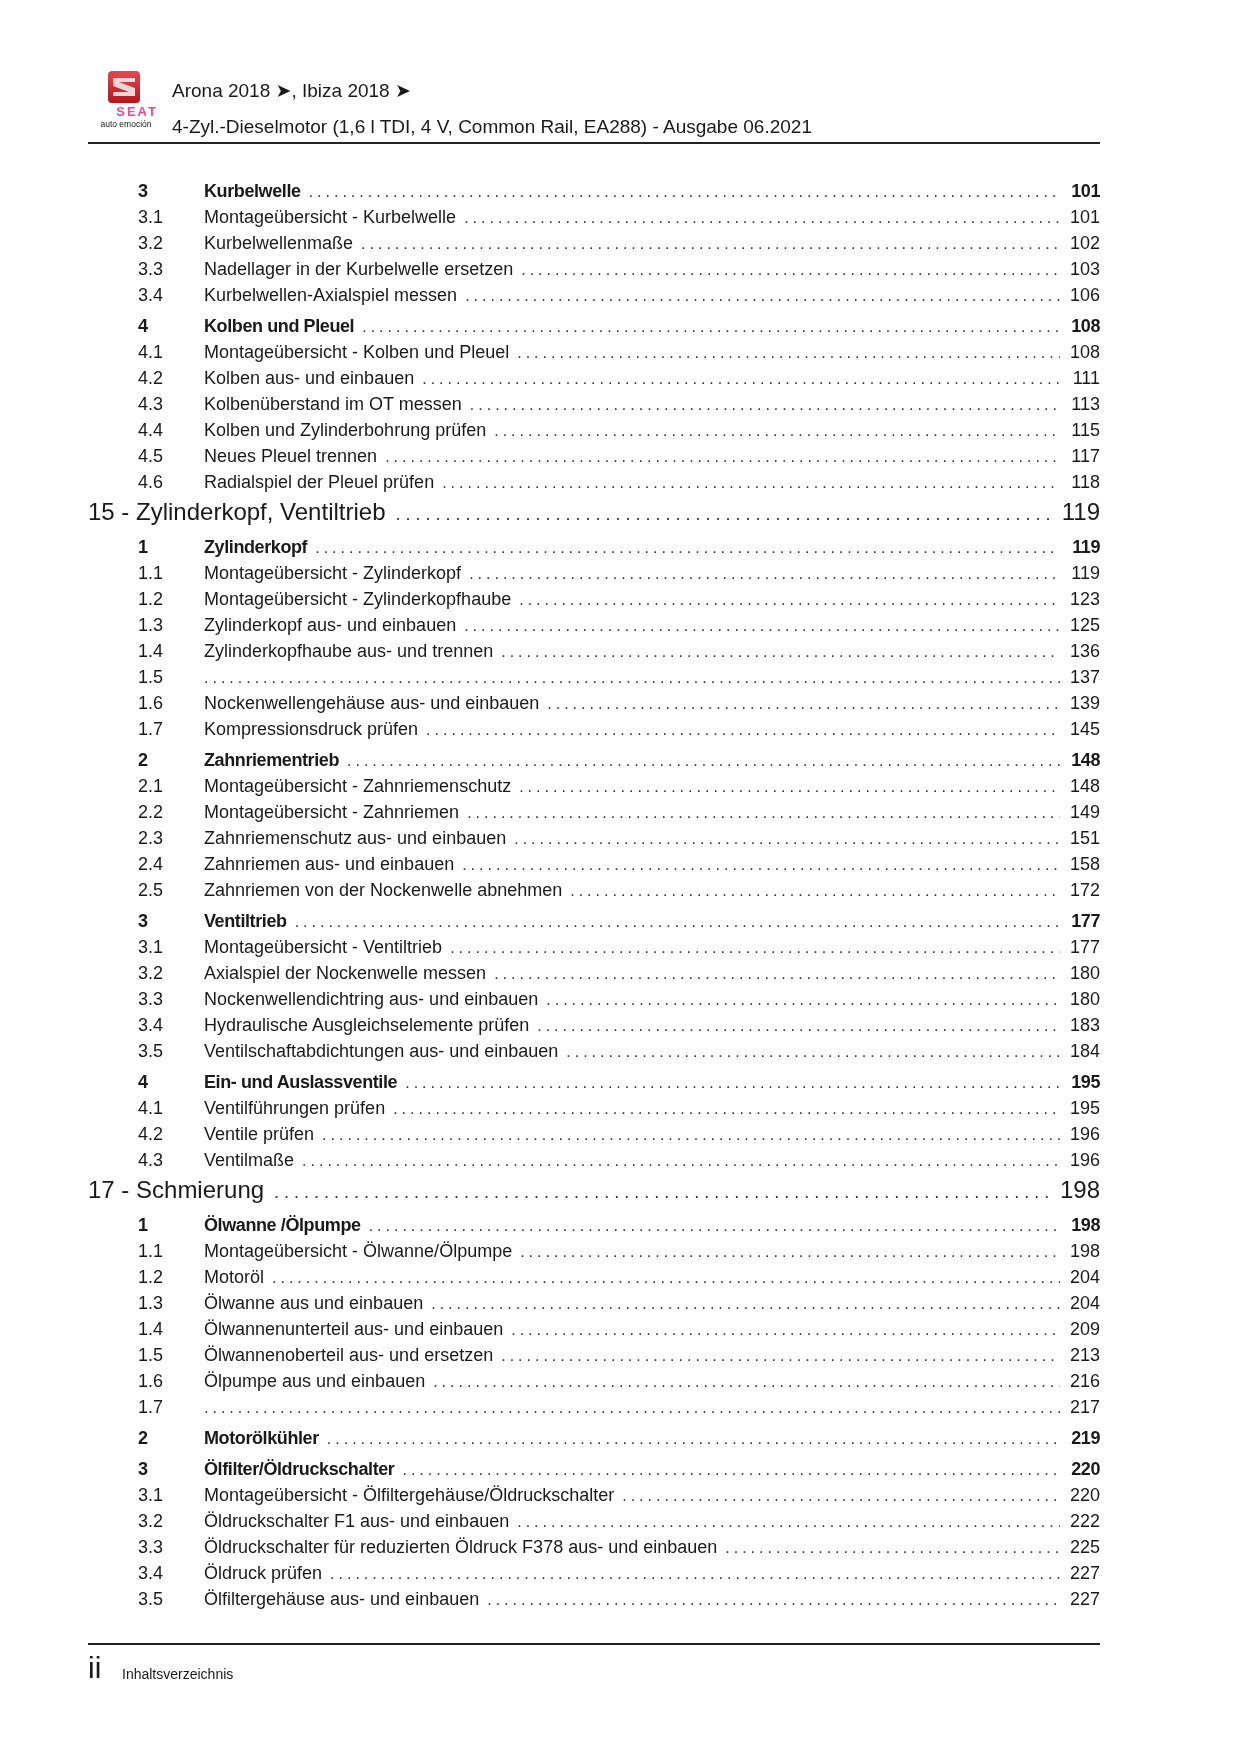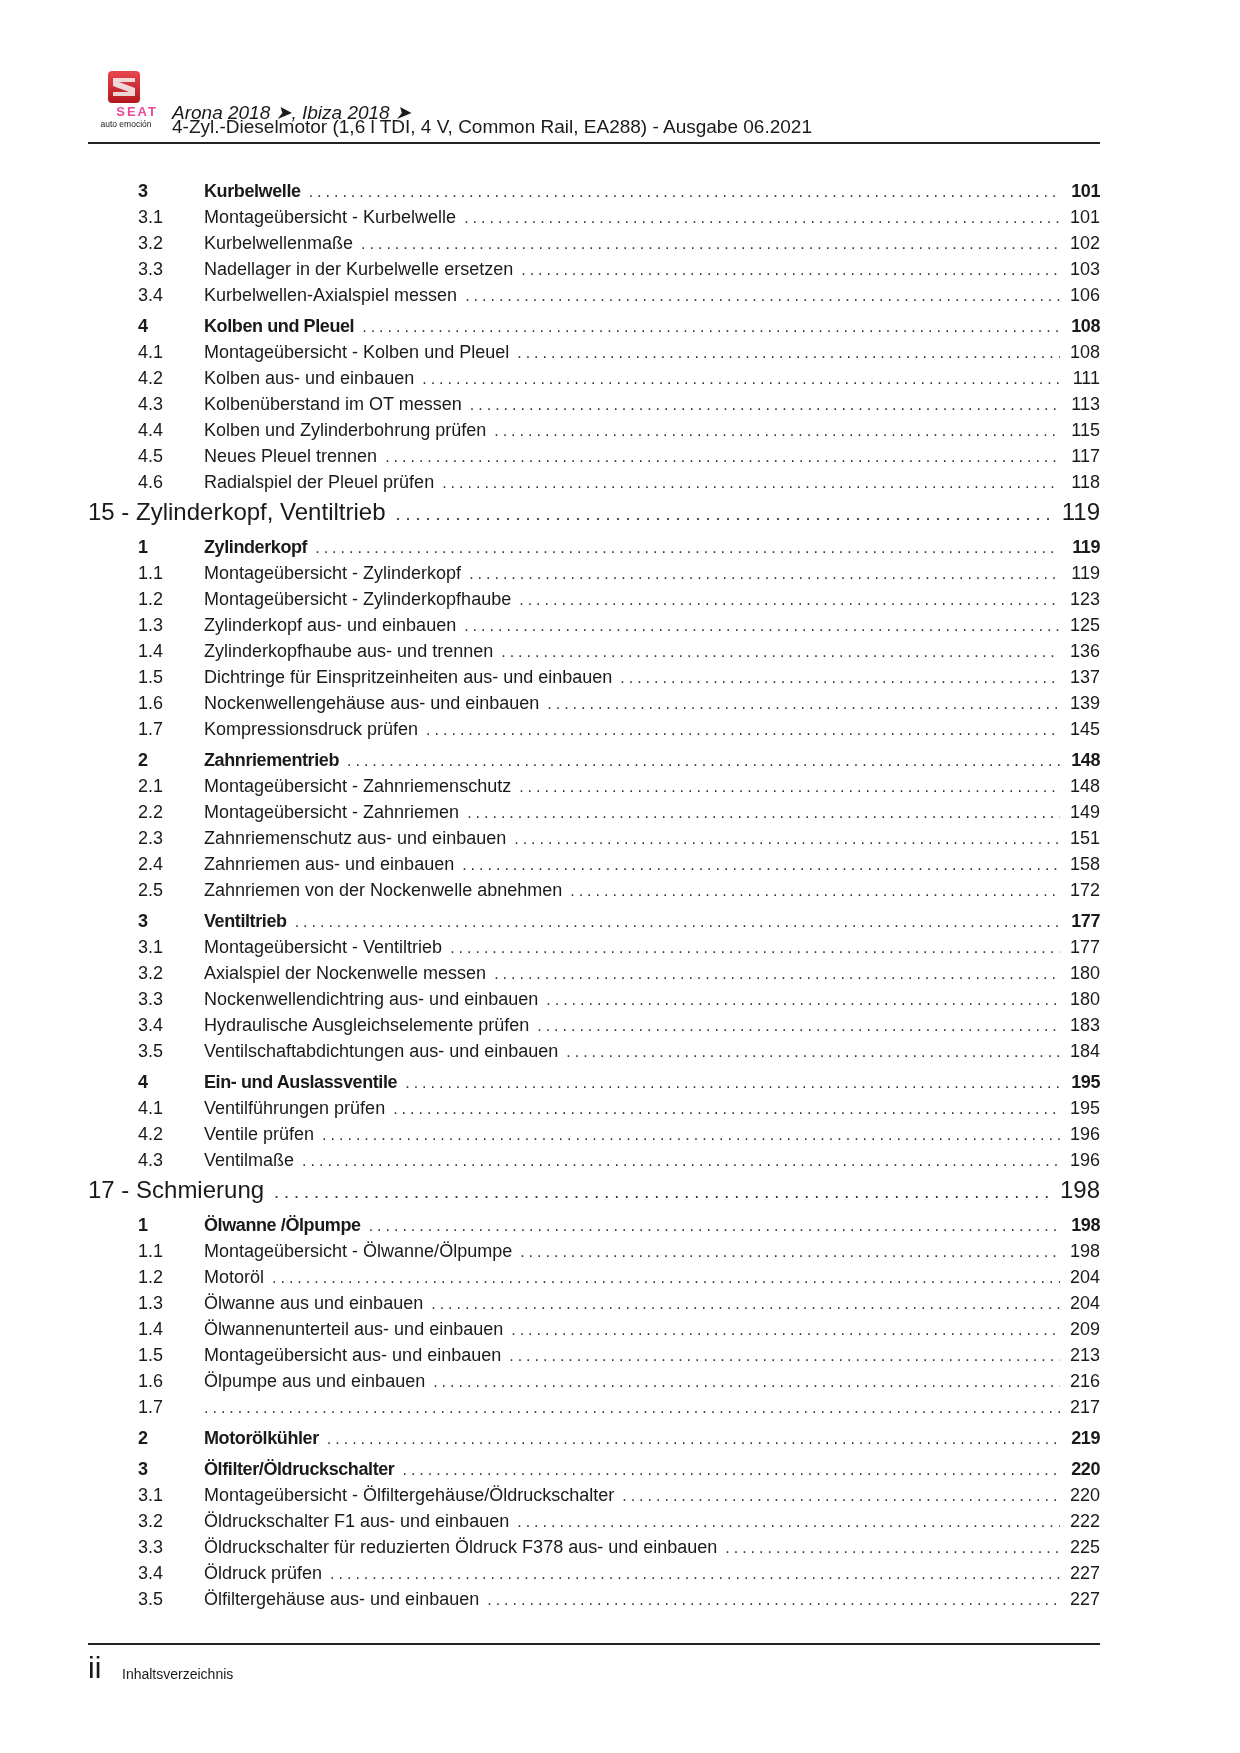--- a/index.html
+++ b/index.html
@@ -7,21 +7,21 @@
       width: 1240px; height: 1753px; position: relative; overflow: hidden;
       font-family: "Liberation Sans", sans-serif; color: #1a1a1a;
     }
     .header { position: absolute; left: 88px; top: 70px; width: 1000px; height: 72px; }
     .logo { position: absolute; left: 0; top: 0; width: 72px; height: 60px; }
     .logo-badge { position: absolute; left: 18px; top: 0; width: 36px; height: 34px; }
     .logo-word { position: absolute; left: 8px; top: 35px; width: 62px; text-align: right;
       font-size: 13px; font-weight: bold; color: #ec4899; letter-spacing: 2px; line-height: 13px; }
     .logo-tag { position: absolute; left: 0; top: 49px; width: 76px; text-align: center;
       font-size: 8.5px; color: #222; line-height: 10px; white-space: nowrap; }
-    .title1 { position: absolute; left: 84px; top: 32px; font-size: 19px; line-height: 22px; white-space: nowrap; font-style: italic; }
+    .title1 { position: absolute; left: 84px; top: 10px; font-size: 19px; line-height: 22px; white-space: nowrap; }
     .title2 { position: absolute; left: 84px; top: 46px; font-size: 19px; line-height: 22px; white-space: nowrap; }
     .rule-top { position: absolute; left: 88px; top: 142px; width: 1012px; height: 2px; background: #222; }
     .rule-bottom { position: absolute; left: 88px; top: 1643px; width: 1012px; height: 2px; background: #222; }
     .toc { position: absolute; left: 88px; top: 176px; width: 1012px; }
     .row { position: relative; height: 26px; display: flex; align-items: baseline; white-space: nowrap; }
     .row .num { width: 66px; flex: 0 0 66px; padding-left: 50px; font-size: 18px; }
     .row .label { font-size: 18px; padding-right: 8px; }
     .row .dots { flex: 1 1 auto; overflow: hidden; font-size: 16px; letter-spacing: 4px; color: #333; white-space: nowrap; }
     .row .page { width: 40px; flex: 0 0 40px; text-align: right; font-size: 18px; }
     .row.sec { height: 26px; margin-top: 5px; }
@@ -159,21 +159,20 @@
       <span class="page">125</span>
     </div>
     <div class="row sub">
       <span class="num">1.4</span>
       <span class="label">Zylinderkopfhaube aus- und trennen</span>
       <span class="dots">........................................................................................................................................................................................................</span>
       <span class="page">136</span>
     </div>
     <div class="row sub">
       <span class="num">1.5</span>
-      <span class="label">Dichtringe für Einspritzeinheiten aus- und einbauen</span>
       <span class="dots">........................................................................................................................................................................................................</span>
       <span class="page">137</span>
     </div>
     <div class="row sub">
       <span class="num">1.6</span>
       <span class="label">Nockenwellengehäuse aus- und einbauen</span>
       <span class="dots">........................................................................................................................................................................................................</span>
       <span class="page">139</span>
     </div>
     <div class="row sub">
@@ -308,21 +307,21 @@
       <span class="page">204</span>
     </div>
     <div class="row sub">
       <span class="num">1.4</span>
       <span class="label">Ölwannenunterteil aus- und einbauen</span>
       <span class="dots">........................................................................................................................................................................................................</span>
       <span class="page">209</span>
     </div>
     <div class="row sub">
       <span class="num">1.5</span>
-      <span class="label">Montageübersicht aus- und einbauen</span>
+      <span class="label">Ölwannenoberteil aus- und ersetzen</span>
       <span class="dots">........................................................................................................................................................................................................</span>
       <span class="page">213</span>
     </div>
     <div class="row sub">
       <span class="num">1.6</span>
       <span class="label">Ölpumpe aus und einbauen</span>
       <span class="dots">........................................................................................................................................................................................................</span>
       <span class="page">216</span>
     </div>
     <div class="row sub">

